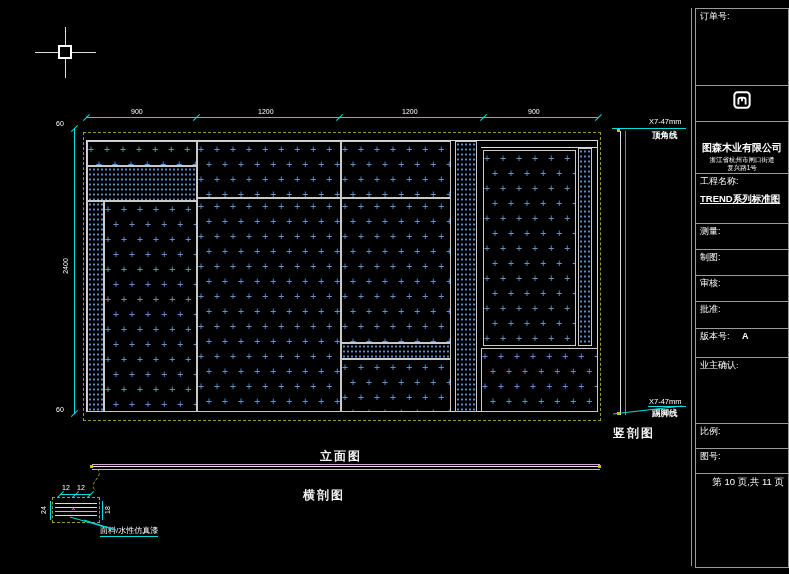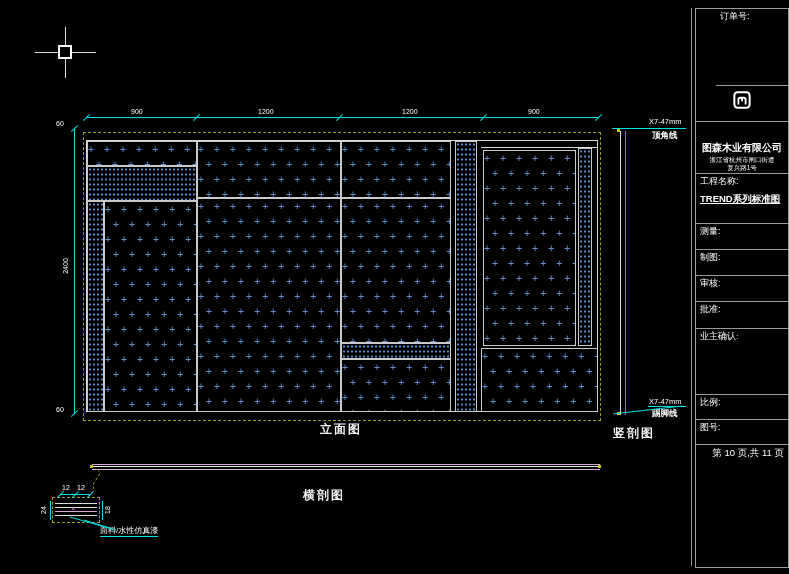--- a/index.html
+++ b/index.html
@@ -157,21 +157,21 @@
  + + + + + + +</div>
     <div class="hatch-dots" style="left:491px;top:7px;width:14px;height:198px;"></div>
     <div class="hatch-cross" style="left:394px;top:207px;width:117px;height:64px;">+ + + + + + + + +
  + + + + + + + + +
 + + + + + + + + +
  + + + + + + + + +
 + + + + + + + + +
  + + + + + + + + +</div>
   </div>
 
-  <div class="lbl" style="left:320px;top:421px;">立面图</div>
+  <div class="lbl" style="left:320px;top:448px;">立面图</div>
 
   <div class="abs" style="left:620px;top:131px;width:6px;height:284px;border-left:1px solid #e0e0e0;border-right:1px solid #8a6fd8;"></div>
   <div class="ymark" style="left:617px;top:129px;"></div>
   <div class="ymark" style="left:617px;top:412px;"></div>
 
   <div class="hline cyan" style="left:612px;top:128px;width:74px;"></div>
   <div class="ann" style="left:649px;top:118px;">X7-47mm</div>
   <div class="ann" style="left:652px;top:131px;font-size:8.5px;font-weight:bold;">顶角线</div>
 
   <div class="ann" style="left:649px;top:398px;">X7-47mm</div>
@@ -209,21 +209,21 @@
   <svg class="overlay" width="789" height="574">
     <line x1="70" y1="517" x2="112" y2="529" stroke="#00dede" stroke-width="1"></line>
     <line x1="84" y1="520" x2="116" y2="530" stroke="#00dede" stroke-width="1"></line>
     <line x1="613" y1="414" x2="682" y2="406" stroke="#00dede" stroke-width="1"></line>
     <path d="M97,469 C106,476 86,483 96,491" fill="none" stroke="#9b9b2a" stroke-width="1" stroke-dasharray="3,2"></path>
   </svg>
 
   <div class="vline" style="left:691px;top:8px;height:558px;background:#9a9a9a;"></div>
 
   <div id="titleblock">
-    <div class="tbrow" style="height:77px;margin-left:20px;">
+    <div class="tbrow" style="height:77px;">
       <span class="tb-label">订单号:</span>
     </div>
     <div class="tbrow" style="height:36px;">
       <div class="logo-wrap">
         <span>
           <svg width="18" height="18" viewBox="0 0 20 20">
             <rect x="1.5" y="1.5" width="17" height="17" rx="3.5" fill="none" stroke="#fff" stroke-width="2.2"></rect>
             <path d="M6,15 V9.5 a2,2 0 0 1 2,-2 h4 a2,2 0 0 1 2,2 V15 M10,7.5 V11.5" fill="none" stroke="#fff" stroke-width="2"></path>
           </svg>
         </span>
@@ -249,20 +249,24 @@
     </div>
     <div class="tbrow" style="height:26px;">
       <span class="tb-label">制图:</span>
     </div>
     <div class="tbrow" style="height:26px;">
       <span class="tb-label">审核:</span>
     </div>
     <div class="tbrow" style="height:27px;">
       <span class="tb-label">批准:</span>
     </div>
+    <div class="tbrow" style="height:29px;">
+      <span class="tb-label">版本号:</span>
+      <span style="margin-left:10px;font-weight:bold;">A</span>
+    </div>
     <div class="tbrow" style="height:66px;font-family:Liberation Serif, serif;">
       <span class="tb-label">业主确认:</span>
     </div>
     <div class="tbrow" style="height:25px;">
       <span class="tb-label">比例:</span>
     </div>
     <div class="tbrow" style="height:25px;">
       <span class="tb-label">图号:</span>
     </div>
     <div class="tbrow" style="height:26px;border-bottom:none;text-align:right;">

